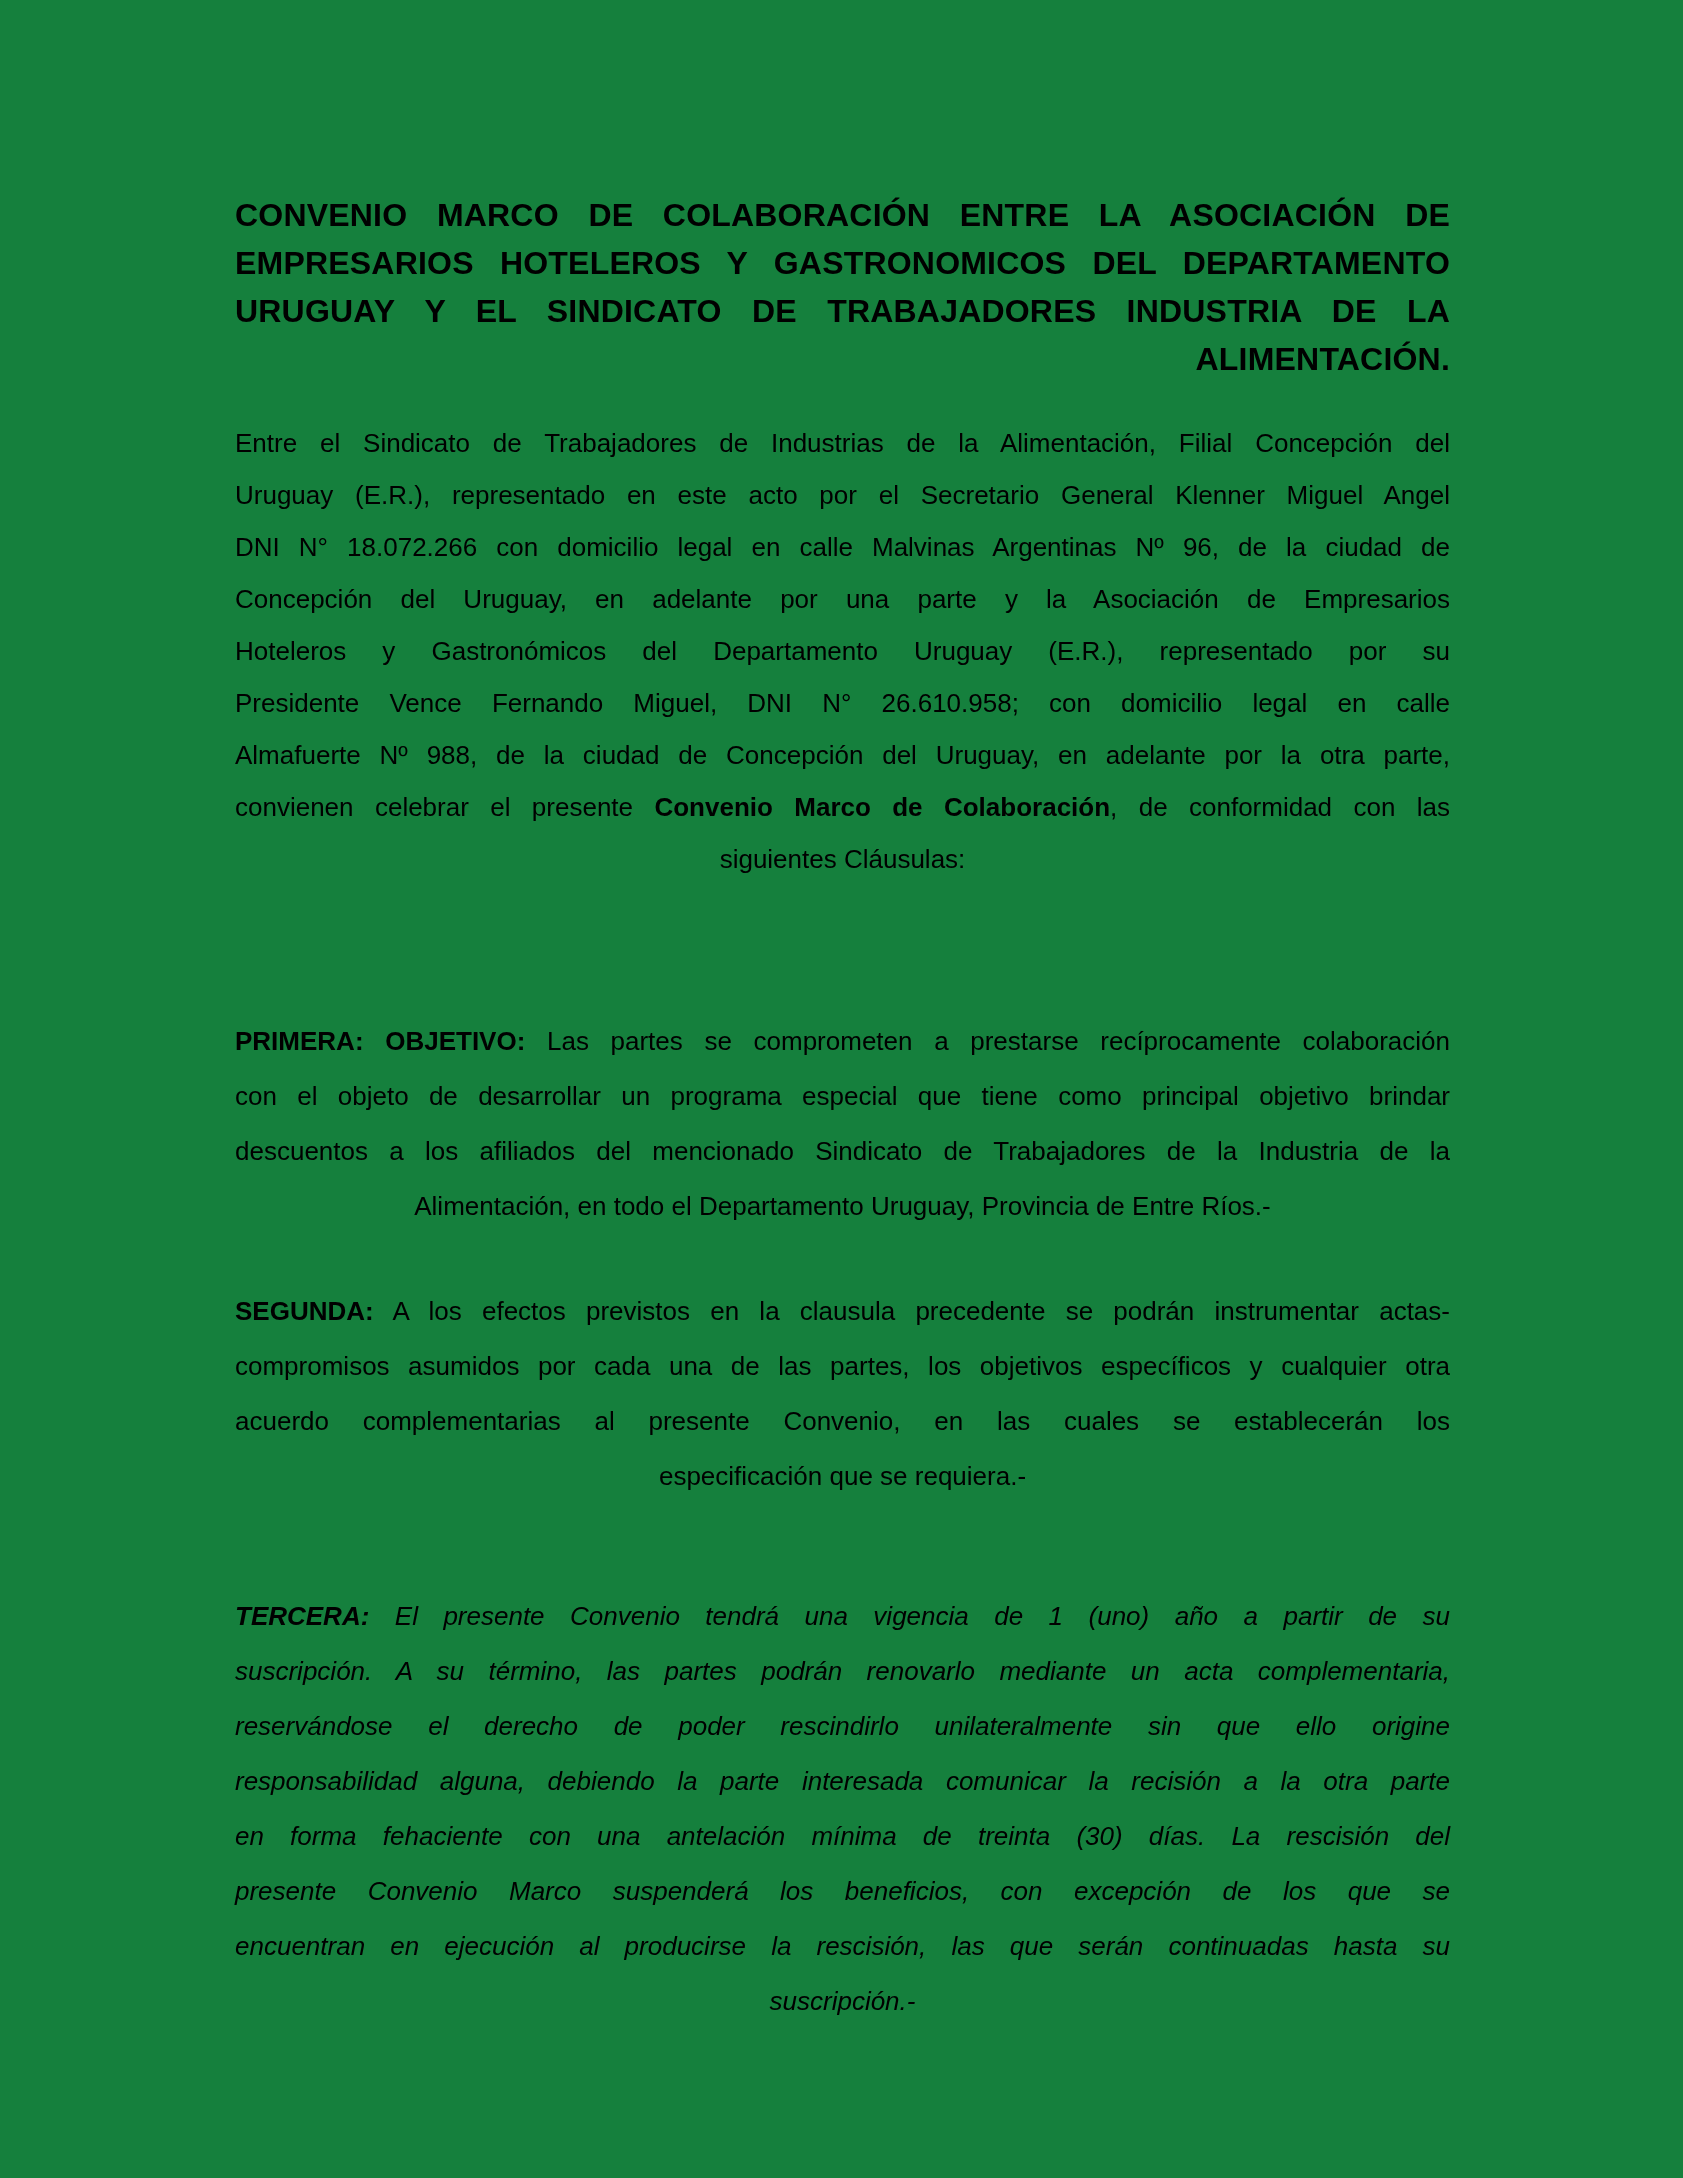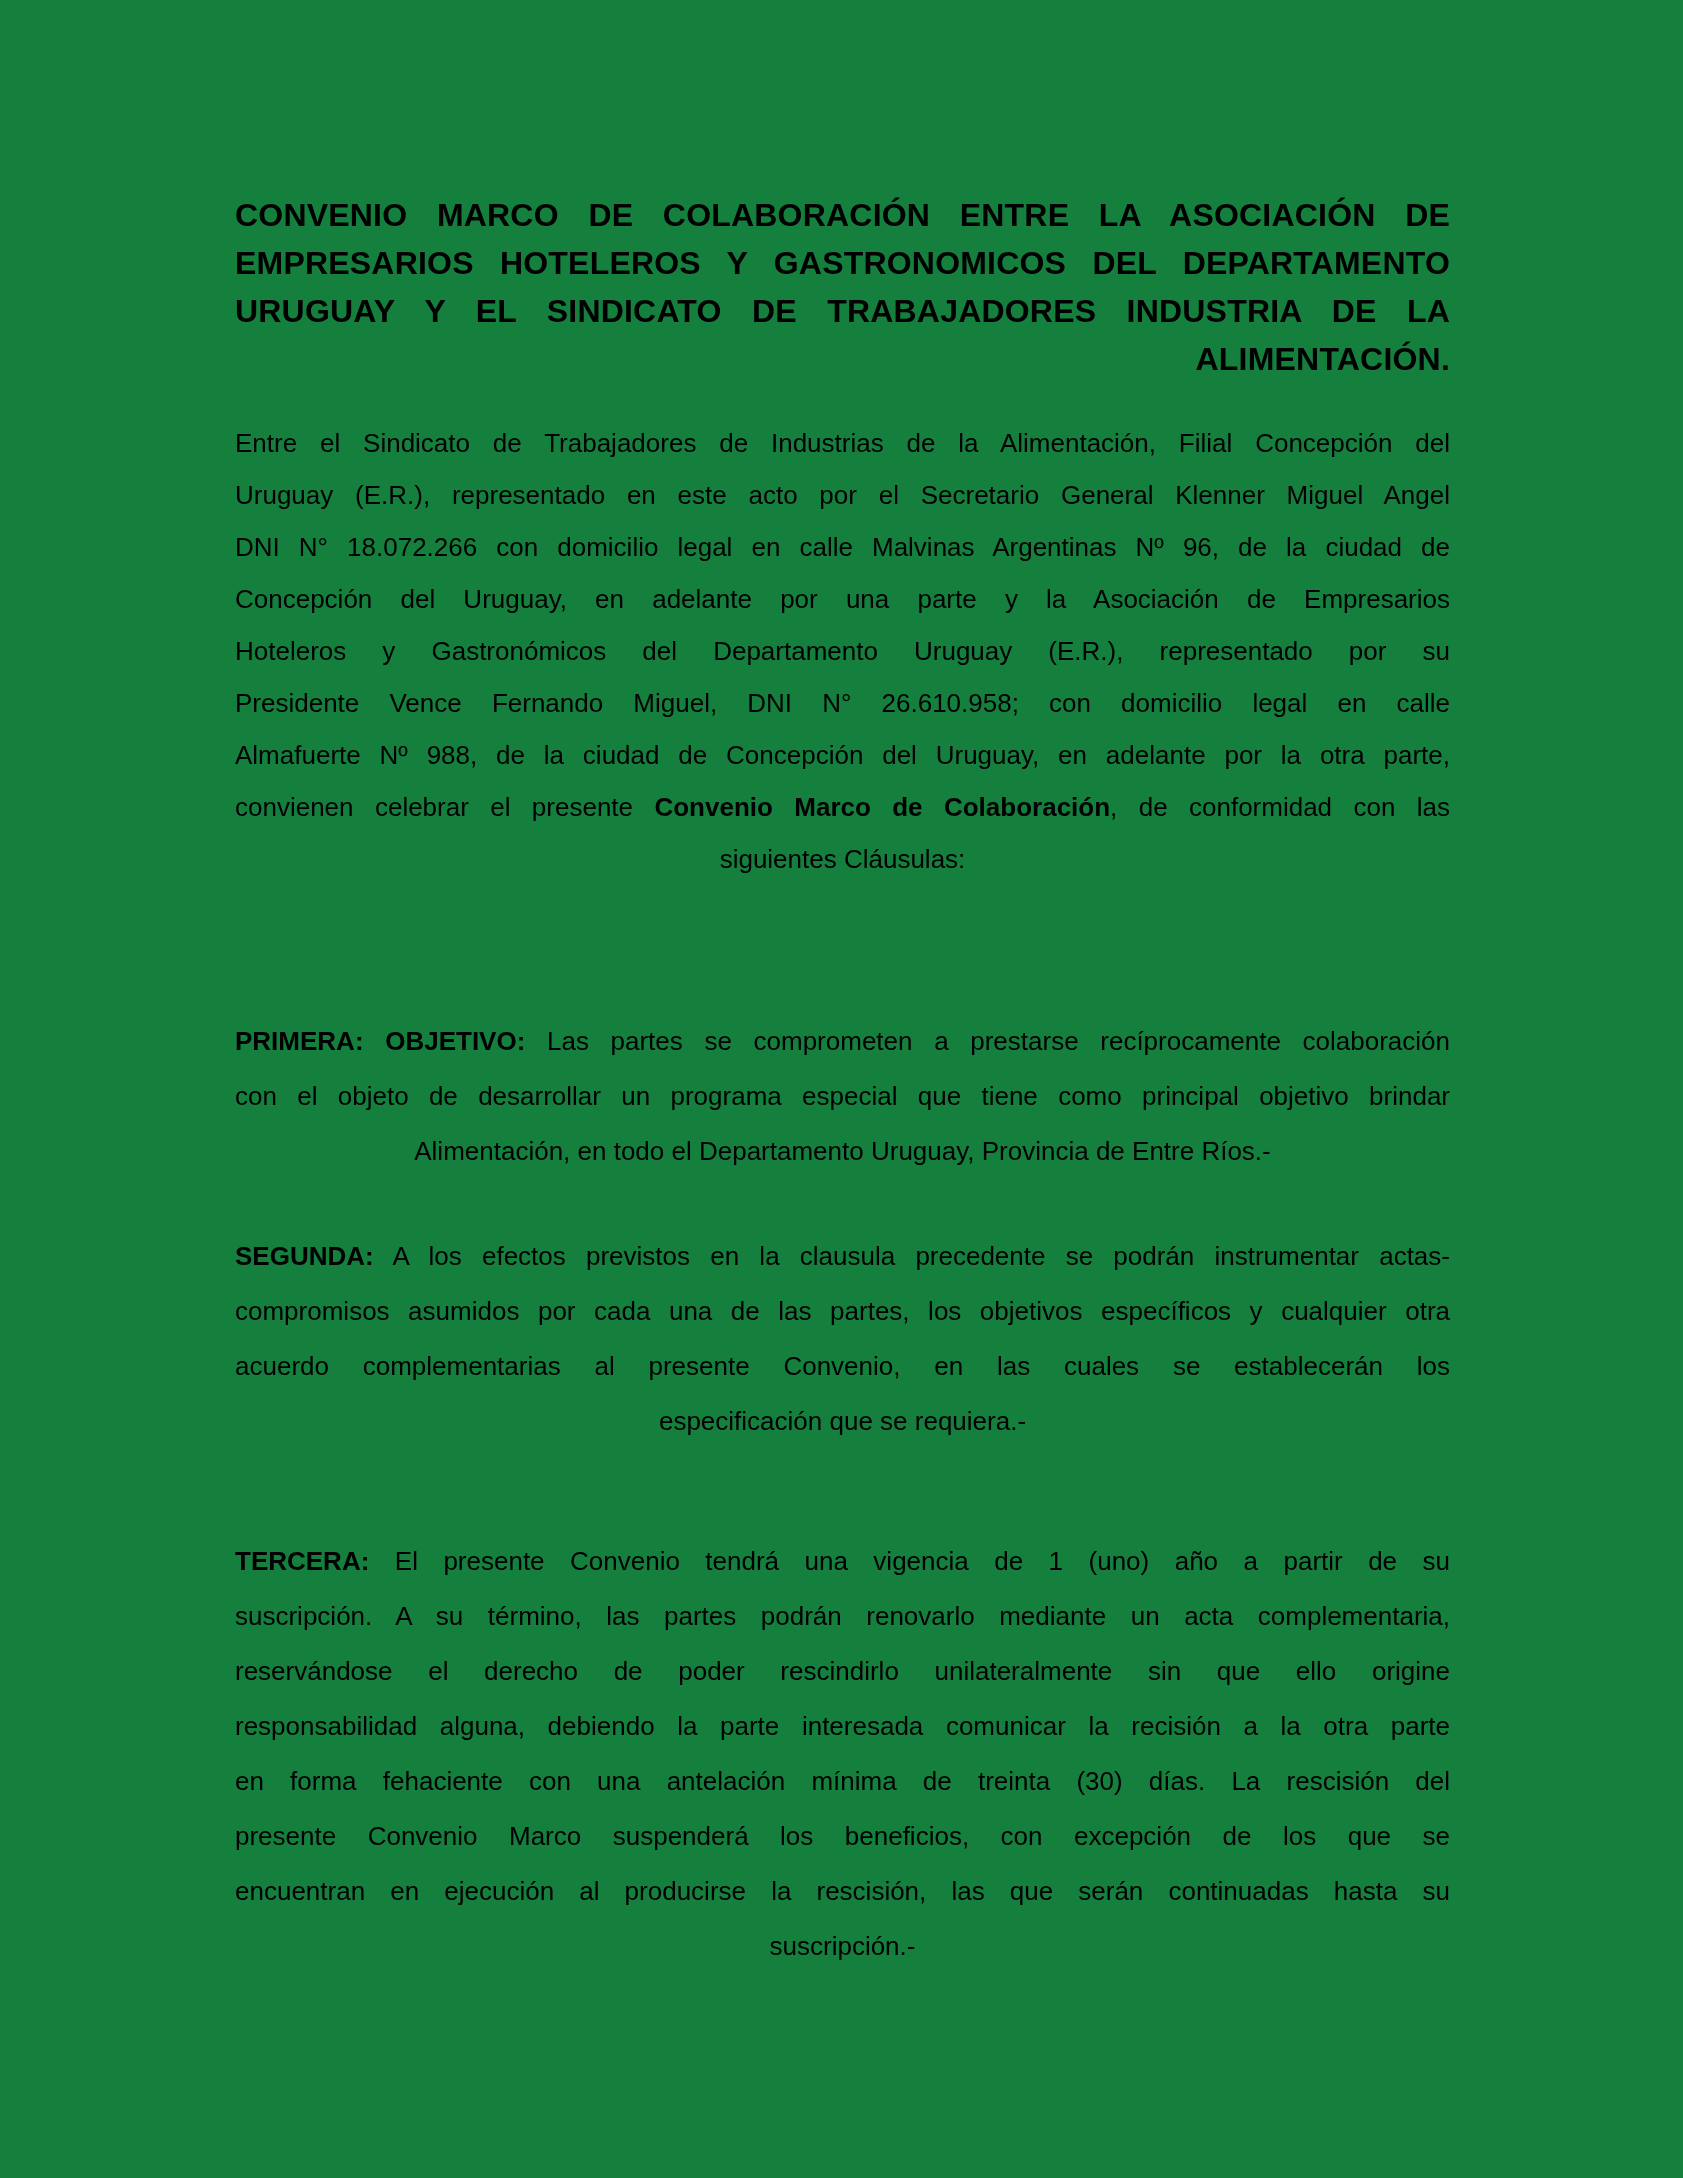--- a/index.html
+++ b/index.html
@@ -29,21 +29,21 @@
     text-align: right;
     text-align-last: auto;
   }
   .para {
     font-size: 26px;
     line-height: 55px;
   }
   .para.intro { line-height: 52px; margin-top: 34px; }
   .para.primera { margin-top: 129px; }
   .para.segunda { margin-top: 50px; }
-  .para.tercera { margin-top: 85px; }
+  .para.tercera { margin-top: 85px; font-style: italic; }
   .ln {
     text-align: justify;
     text-align-last: justify;
     white-space: normal;
   }
   .ln.last {
     text-align: center;
     text-align-last: auto;
   }
   .ln strong { font-weight: bold; }
@@ -68,20 +68,21 @@
     <div class="ln"><span>Hoteleros y Gastronómicos del Departamento Uruguay (E.R.), representado por su</span><strong></strong><span></span></div>
     <div class="ln"><span>Presidente Vence Fernando Miguel, DNI N° 26.610.958; con domicilio legal en calle</span><strong></strong><span></span></div>
     <div class="ln"><span>Almafuerte Nº 988, de la ciudad de Concepción del Uruguay, en adelante por la otra parte,</span><strong></strong><span></span></div>
     <div class="ln"><span>convienen celebrar el presente </span><strong>Convenio Marco de Colaboración</strong><span>, de conformidad con las</span></div>
     <div class="ln last"><span>siguientes Cláusulas:</span><strong></strong><span></span></div>
   </div>
 
   <div class="para primera">
     <div class="ln"><span></span><strong>PRIMERA: OBJETIVO:</strong><span> Las partes se comprometen a prestarse recíprocamente colaboración</span></div>
     <div class="ln"><span>con el objeto de desarrollar un programa especial que tiene como principal objetivo brindar</span><strong></strong><span></span></div>
+    <div class="ln"><span>descuentos a los afiliados del mencionado Sindicato de Trabajadores de la Industria de la</span><strong></strong><span></span></div>
     <div class="ln last"><span>Alimentación, en todo el Departamento Uruguay, Provincia de Entre Ríos.-</span><strong></strong><span></span></div>
   </div>
 
   <div class="para segunda">
     <div class="ln"><span></span><strong>SEGUNDA:</strong><span> A los efectos previstos en la clausula precedente se podrán instrumentar actas-</span></div>
     <div class="ln"><span>compromisos asumidos por cada una de las partes, los objetivos específicos y cualquier otra</span><strong></strong><span></span></div>
     <div class="ln"><span>acuerdo complementarias al presente Convenio, en las cuales se establecerán los</span><strong></strong><span></span></div>
     <div class="ln last"><span>especificación que se requiera.-</span><strong></strong><span></span></div>
   </div>
 

